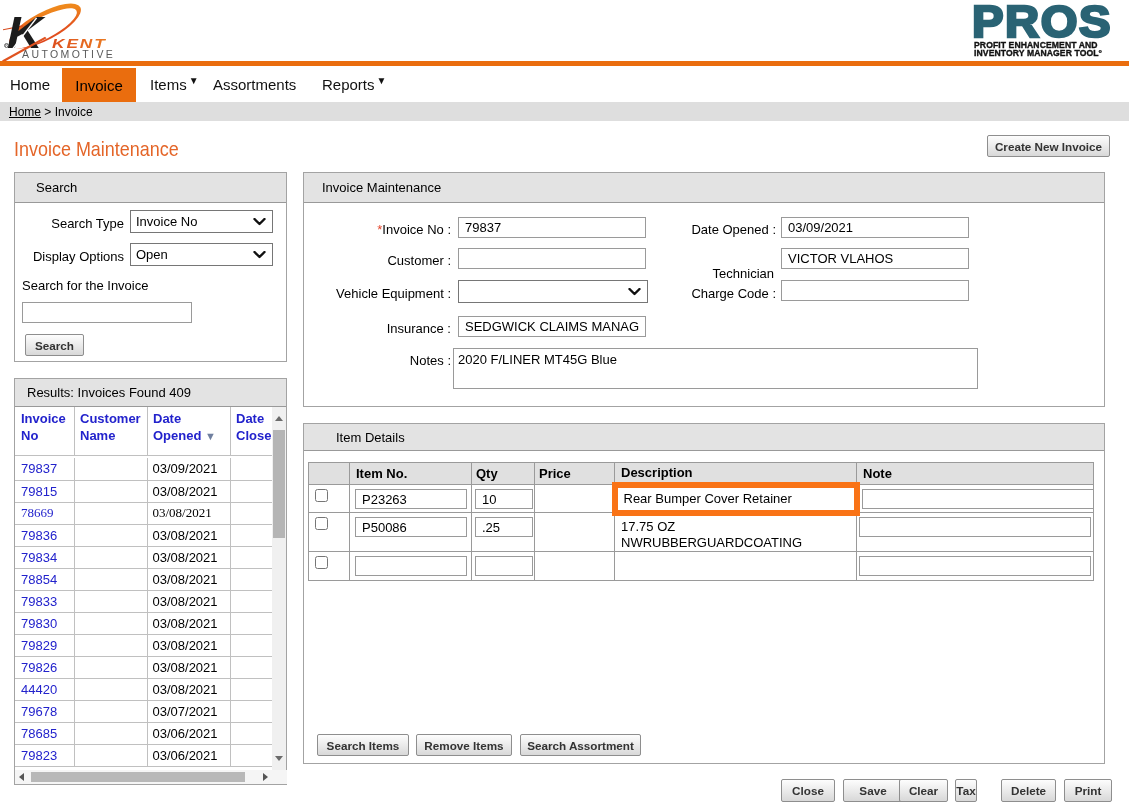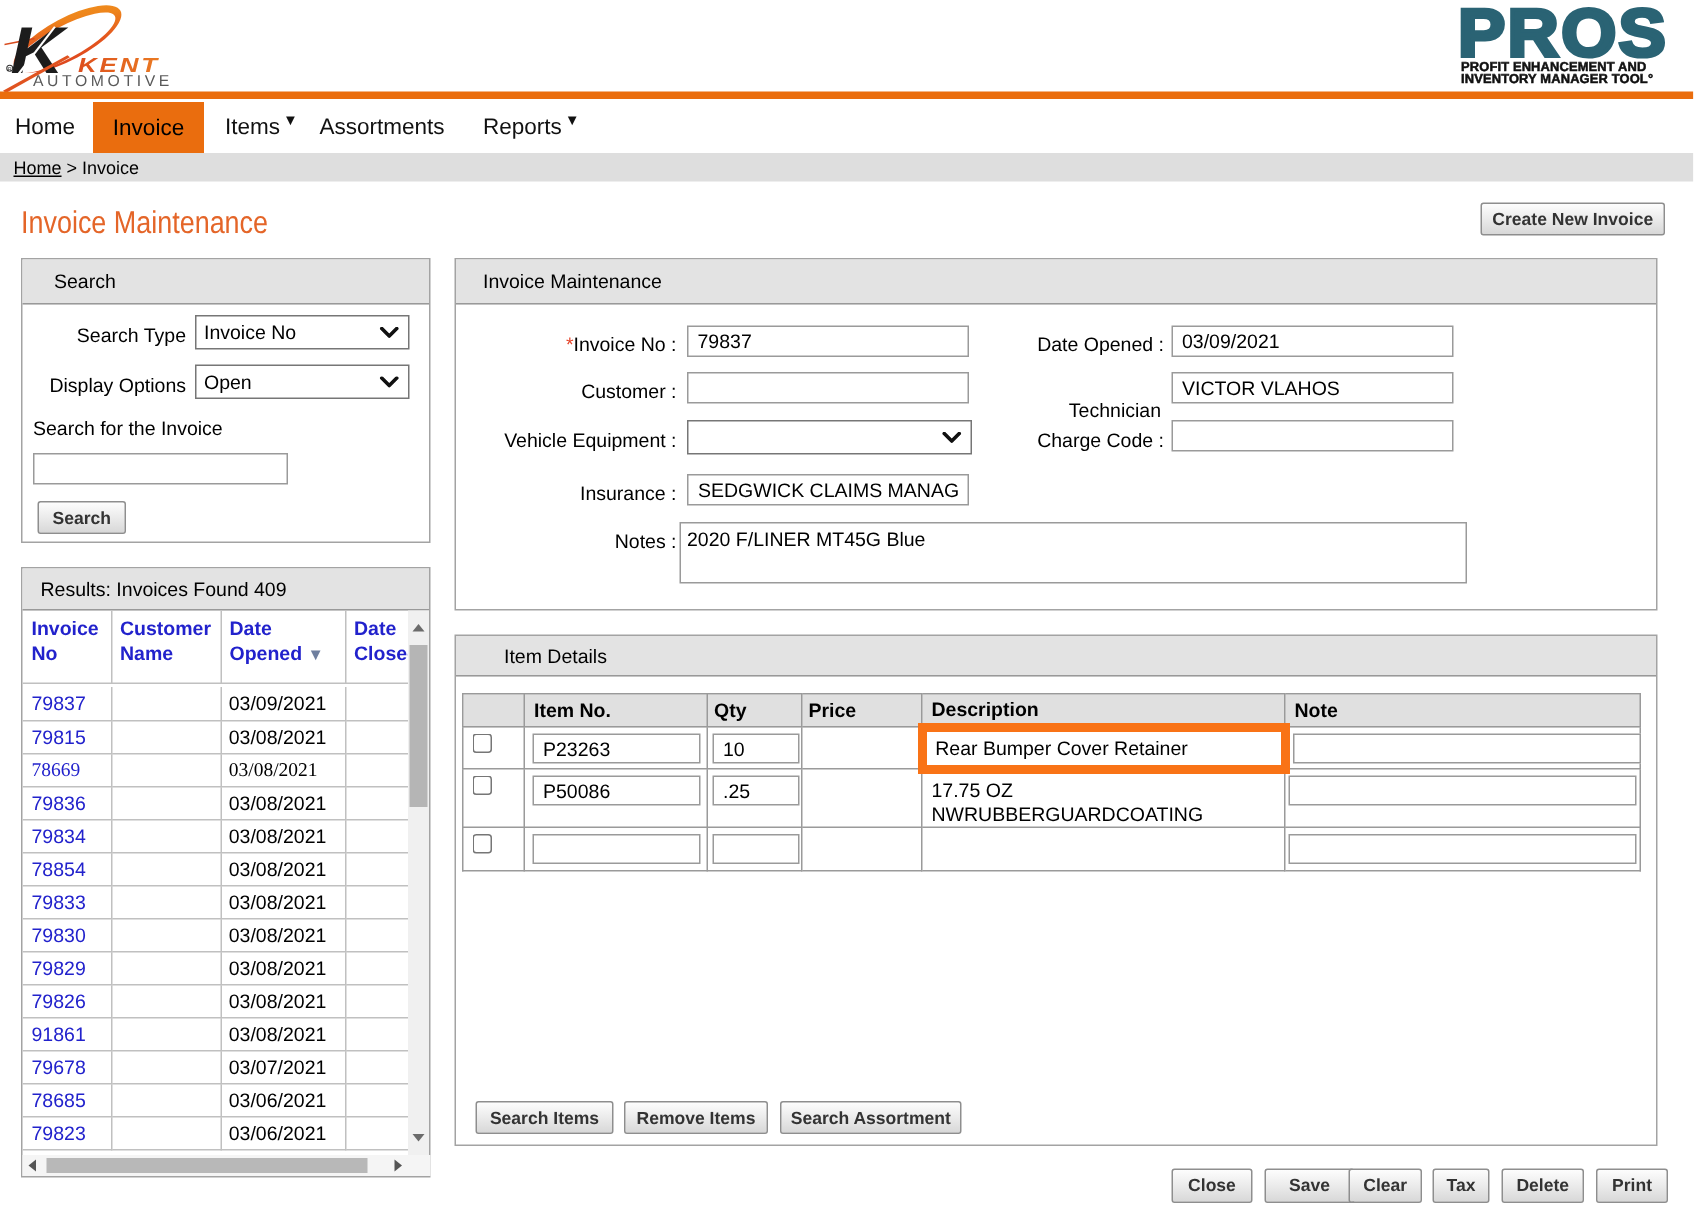--- a/index.html
+++ b/index.html
@@ -172,21 +172,21 @@
               <td style="width:83px;border:1px solid #c0c0c0;border-top:none;padding-left:5px;">03/08/2021</td>
               <td style="border:1px solid #c0c0c0;border-right:none;border-top:none;"></td>
             </tr>
 <tr style="height:22px;">
               <td style="width:59px;border:1px solid #c0c0c0;border-left:none;border-top:none;padding-left:6px;color:#2222cc;">79826</td>
               <td style="width:73px;border:1px solid #c0c0c0;border-top:none;"></td>
               <td style="width:83px;border:1px solid #c0c0c0;border-top:none;padding-left:5px;">03/08/2021</td>
               <td style="border:1px solid #c0c0c0;border-right:none;border-top:none;"></td>
             </tr>
 <tr style="height:22px;">
-              <td style="width:59px;border:1px solid #c0c0c0;border-left:none;border-top:none;padding-left:6px;color:#2222cc;">91861</td>
+              <td style="width:59px;border:1px solid #c0c0c0;border-left:none;border-top:none;padding-left:6px;color:#2222cc;">44420</td>
               <td style="width:73px;border:1px solid #c0c0c0;border-top:none;"></td>
               <td style="width:83px;border:1px solid #c0c0c0;border-top:none;padding-left:5px;">03/08/2021</td>
               <td style="border:1px solid #c0c0c0;border-right:none;border-top:none;"></td>
             </tr>
 <tr style="height:22px;">
               <td style="width:59px;border:1px solid #c0c0c0;border-left:none;border-top:none;padding-left:6px;color:#2222cc;">79678</td>
               <td style="width:73px;border:1px solid #c0c0c0;border-top:none;"></td>
               <td style="width:83px;border:1px solid #c0c0c0;border-top:none;padding-left:5px;">03/07/2021</td>
               <td style="border:1px solid #c0c0c0;border-right:none;border-top:none;"></td>
             </tr>
@@ -285,17 +285,17 @@
   </tbody>
       </table>
   <div class="btn" style="left:13px;top:310px;width:92px;height:22px;">Search Items</div>
   <div class="btn" style="left:112px;top:310px;width:96px;height:22px;">Remove Items</div>
   <div class="btn" style="left:216px;top:310px;width:121px;height:22px;">Search Assortment</div>
 </div>
 
 <div class="btn" style="left:781px;top:779px;width:54px;height:23px;">Close</div>
 <div class="btn" style="left:843px;top:779px;width:60px;height:23px;">Save</div>
 <div class="btn" style="left:899px;top:779px;width:49px;height:23px;">Clear</div>
-<div class="btn" style="left:955px;top:779px;width:38px;height:23px;">Tax</div>
+<div class="btn" style="left:955px;top:779px;width:22px;height:23px;">Tax</div>
 <div class="btn" style="left:1001px;top:779px;width:55px;height:23px;">Delete</div>
 <div class="btn" style="left:1064px;top:779px;width:48px;height:23px;">Print</div>
 
 </div>
 
 </body></html>

